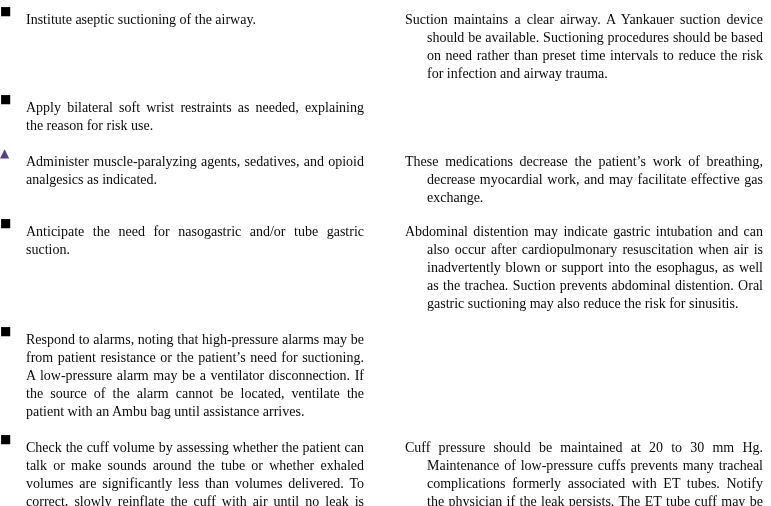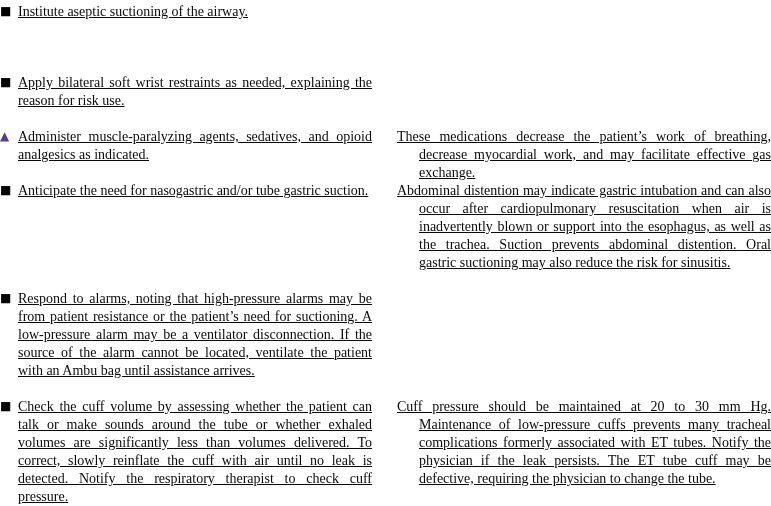--- a/index.html
+++ b/index.html
@@ -26,21 +26,21 @@
     column-gap: 25px;
     align-items: start;
   }
   .row:nth-child(1) { min-height: 71px; }
   .row:nth-child(2) { min-height: 54px; }
   .row:nth-child(3) { min-height: 54px; }
   .row:nth-child(4) { min-height: 108px; }
   .row:nth-child(5) { min-height: 108px; }
   .row:nth-child(6) { min-height: 103px; }
   .cell { box-sizing: border-box; }
-  .cell p { margin: 0; text-decoration: underline; }
+  .cell p { margin: 8px; }
   .intervention-cell {
     position: relative;
     padding-left: 18px;
   }
   .intervention-text {
     text-align: justify;
   }
   .bullet {
     position: absolute;
     left: 0;
@@ -58,20 +58,23 @@
 </style>
 </head>
 <body>
 
 <main class="page">
 
   <section class="row">
     <div class="cell intervention-cell">
       <span class="bullet" style="color: rgb(0, 0, 0);">■</span>
       <p class="intervention-text">Institute aseptic suctioning of the airway.</p>
+    </div>
+    <div class="cell rationale-cell">
+      <p class="rationale-text">Suction maintains a clear airway. A Yankauer suction device should be available. Suctioning procedures should be based on need rather than preset time intervals to reduce the risk for infection and airway trauma.</p>
     </div>
   </section>
 
   <section class="row">
     <div class="cell intervention-cell">
       <span class="bullet" style="color: rgb(0, 0, 0);">■</span>
       <p class="intervention-text">Apply bilateral soft wrist restraints as needed, explaining the reason for risk use.</p>
     </div>
   </section>
 

